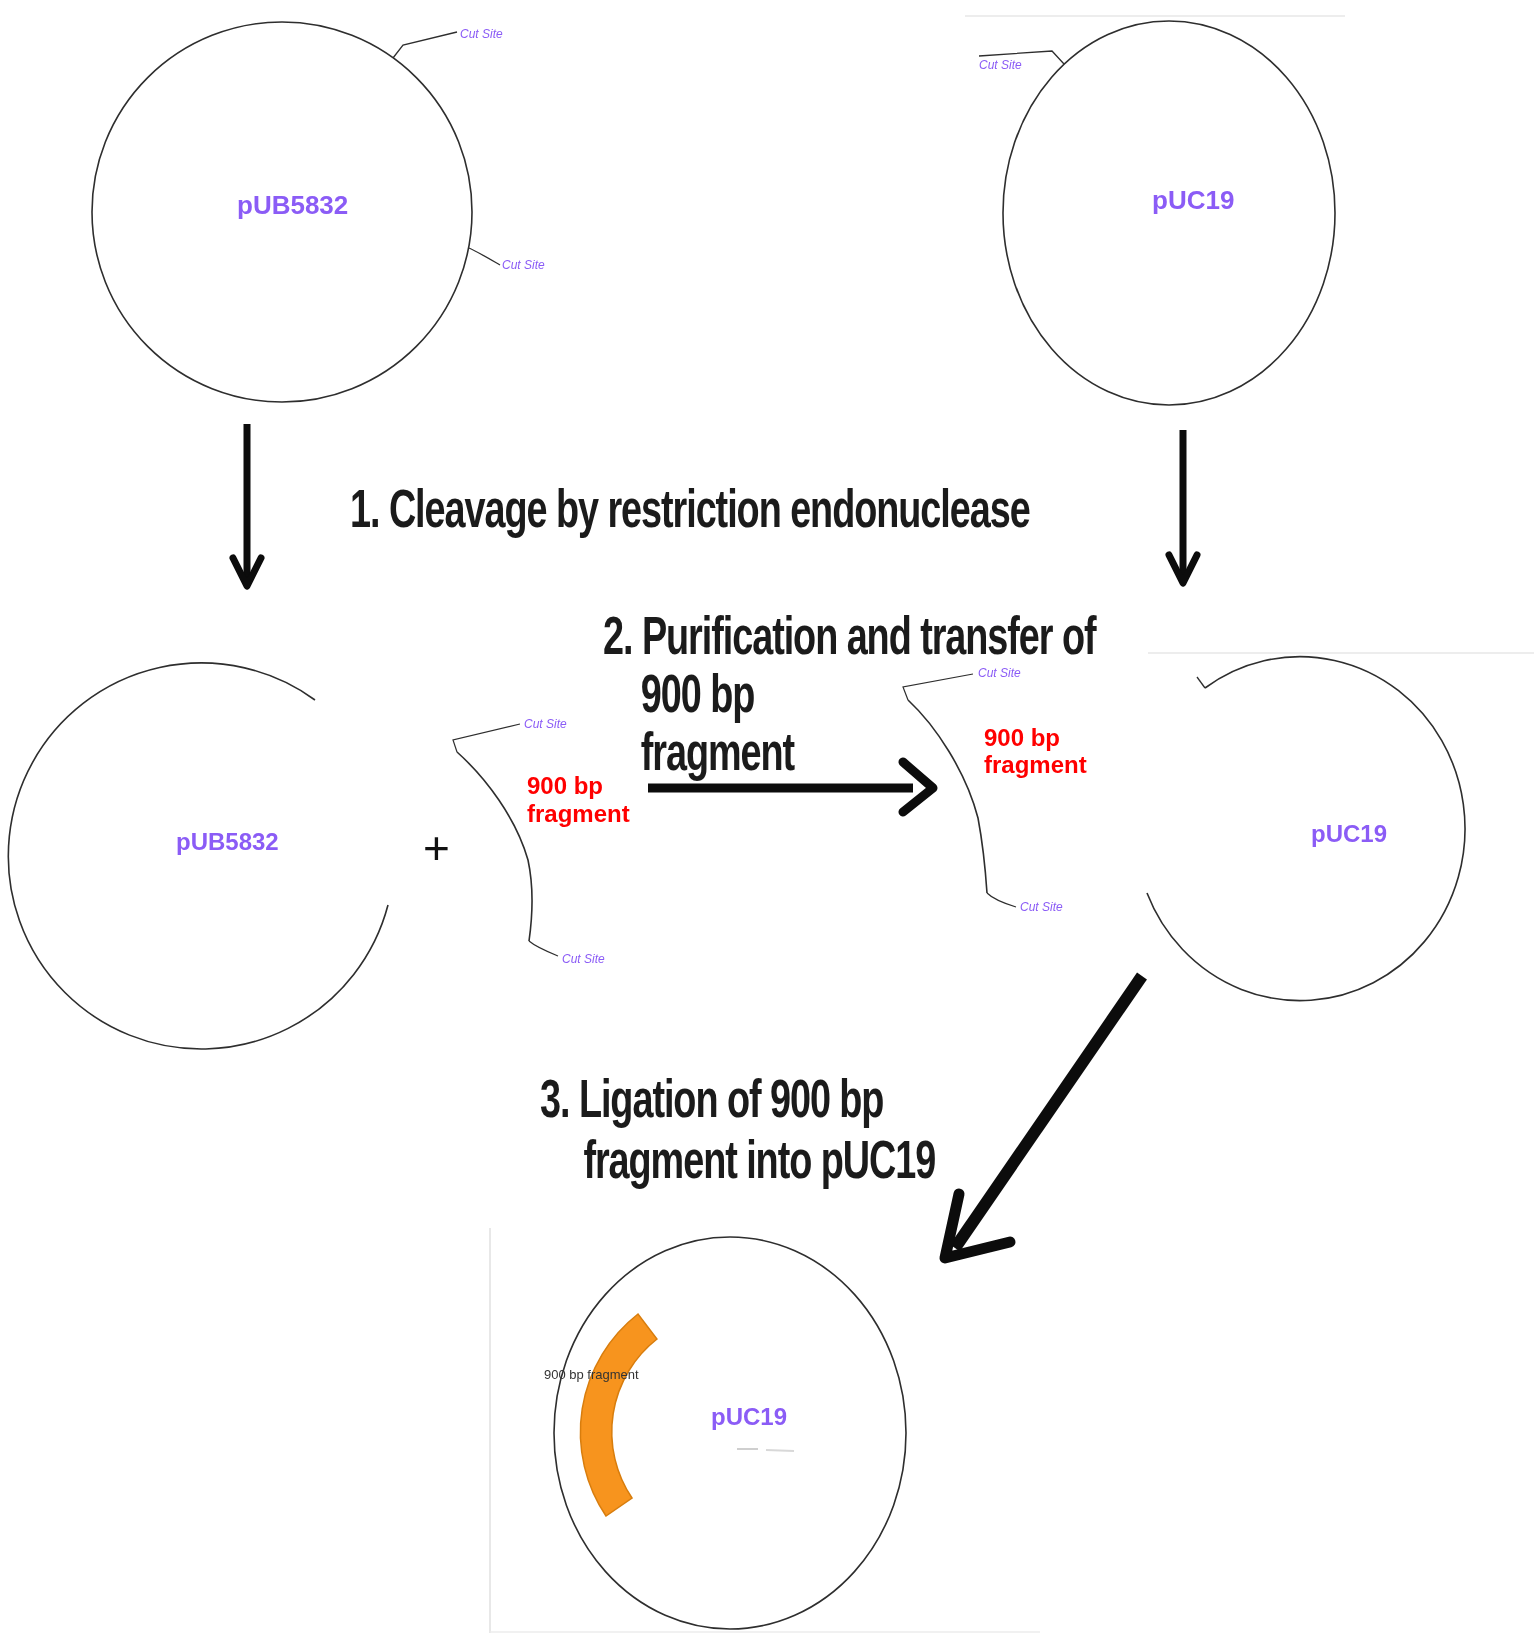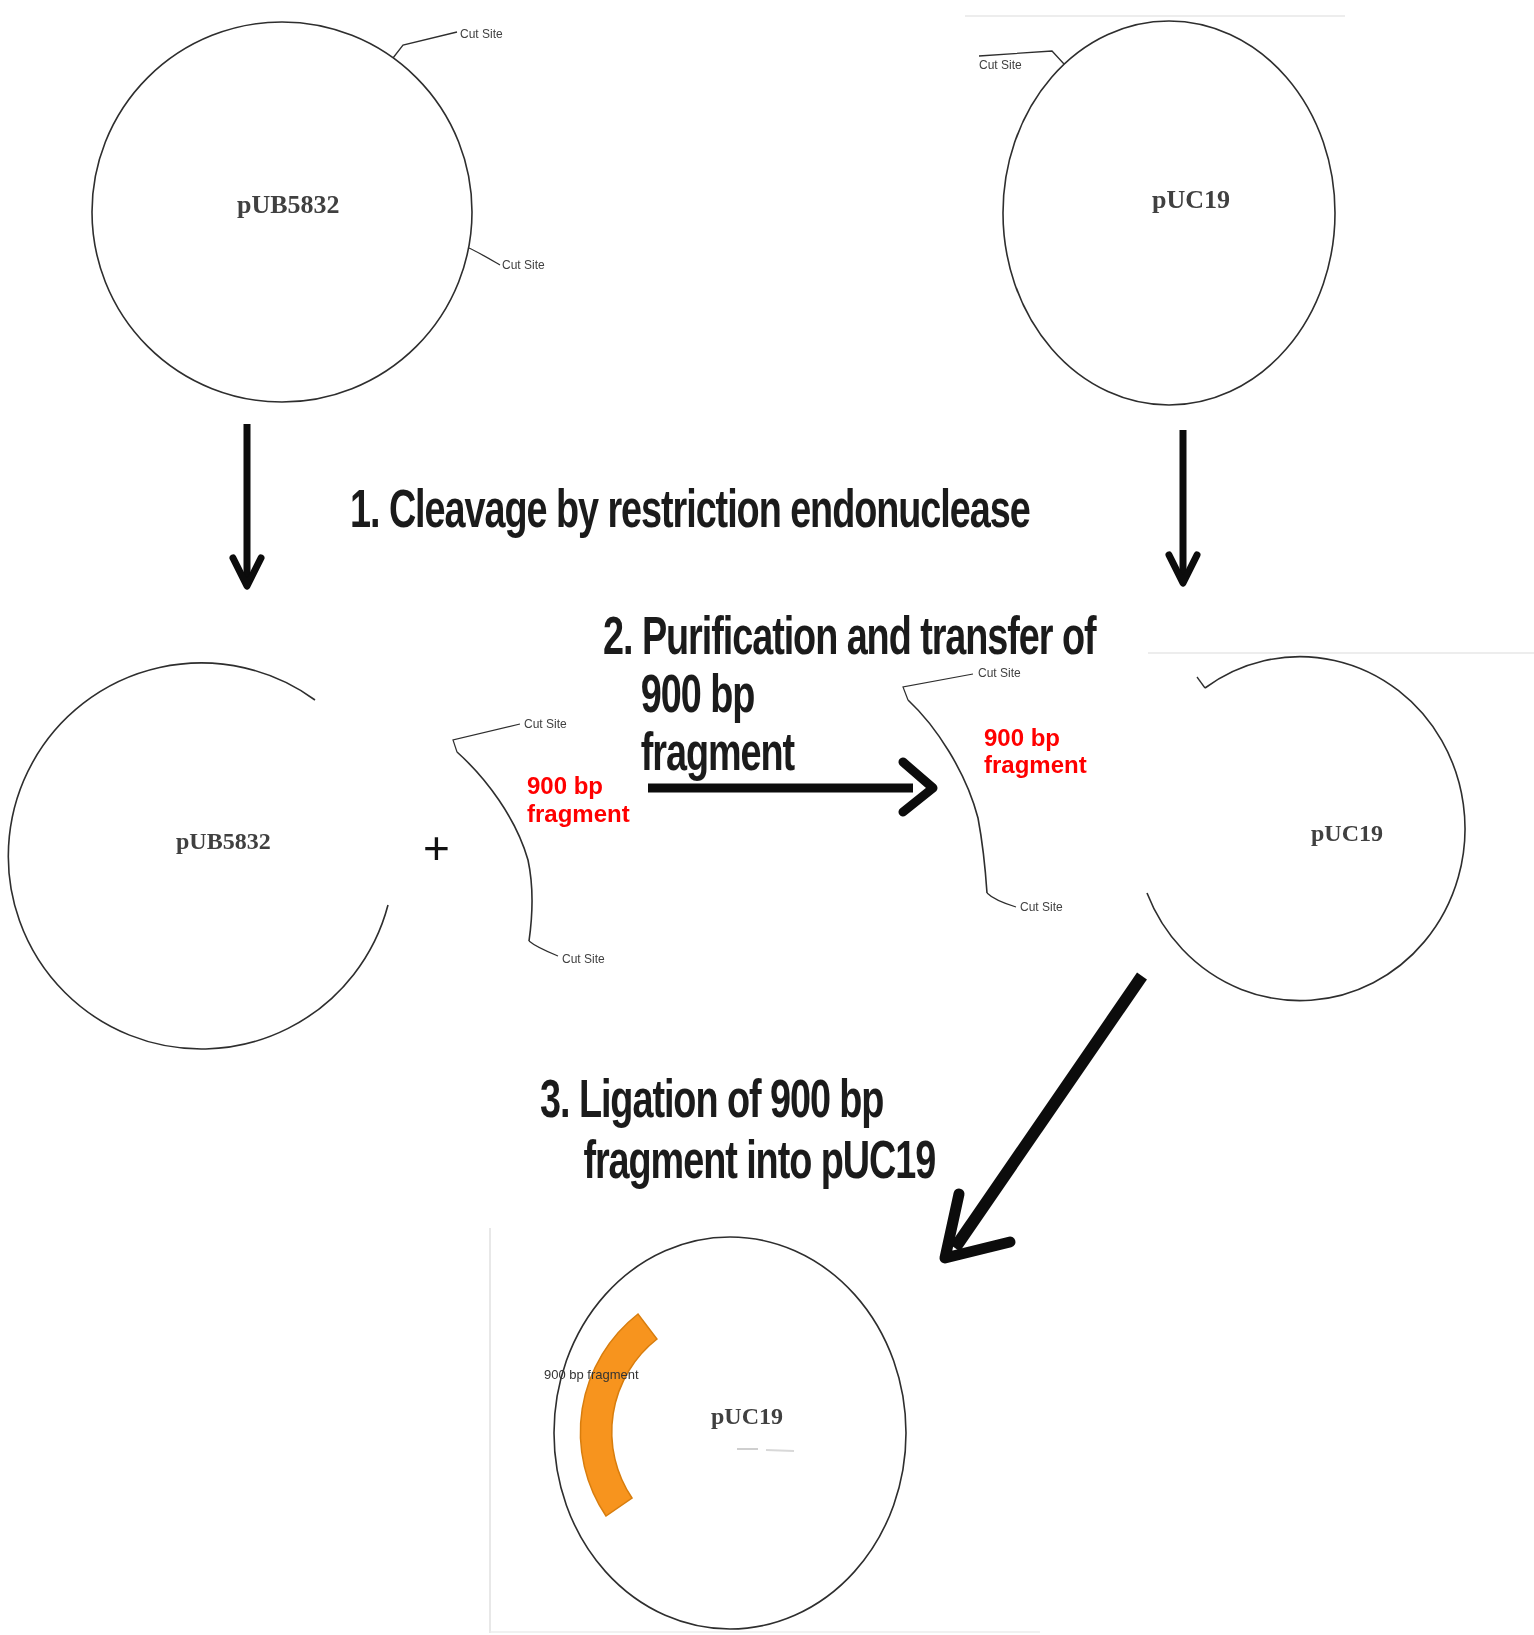--- a/index.html
+++ b/index.html
@@ -7,29 +7,29 @@
     position:relative;
     width:1534px;height:1635px;
     background:#ffffff;
     font-family:"Liberation Sans", sans-serif;
     overflow:hidden;
   }
   #shapes{position:absolute;left:0;top:0;}
   .txt{position:absolute;white-space:nowrap;}
   .plasmid-label{
     font-weight:bold;
-    color:#404040;
+    color:#8b5cf6;
     font-size:26px;
     letter-spacing:0px;
-    font-family:Liberation Serif, serif;
   }
   .plasmid-label.small{font-size:24px;}
   .cutsite{
     font-size:12px;
-    color:#404040;
+    color:#8b5cf6;
+    font-style:italic;
   }
   .step{
     font-weight:bold;
     color:#1b1b1b;
     font-size:54px;
     line-height:58px;
     letter-spacing:-1.5px;
     transform:scaleX(0.70);
     transform-origin:0 0;
   }

